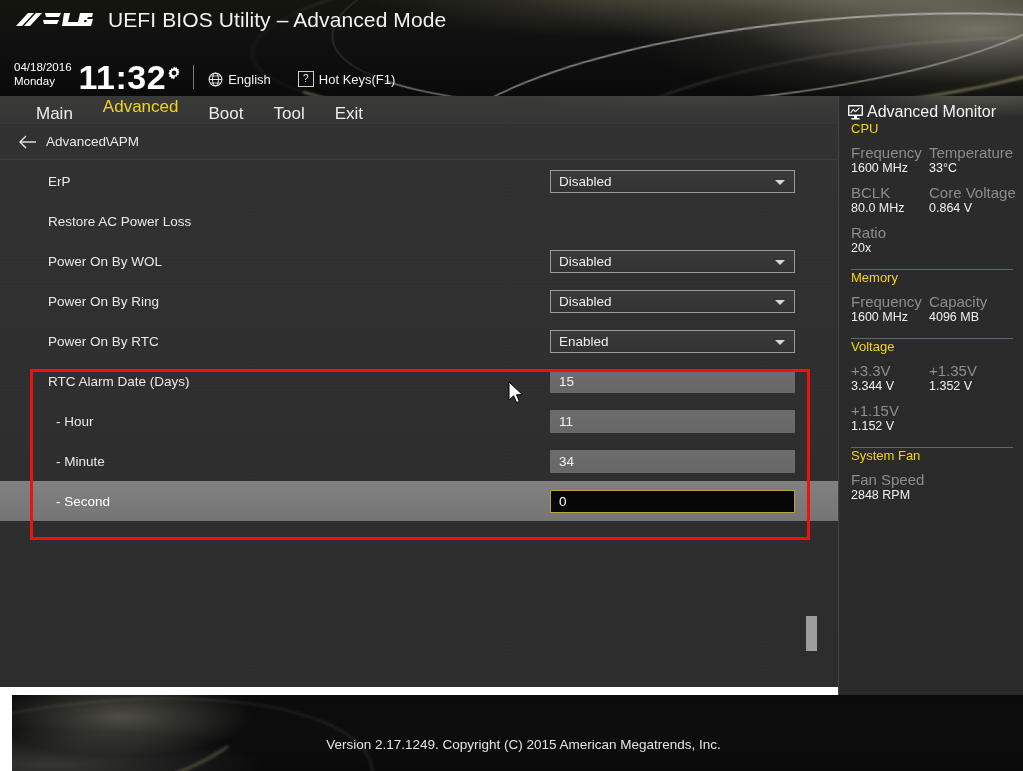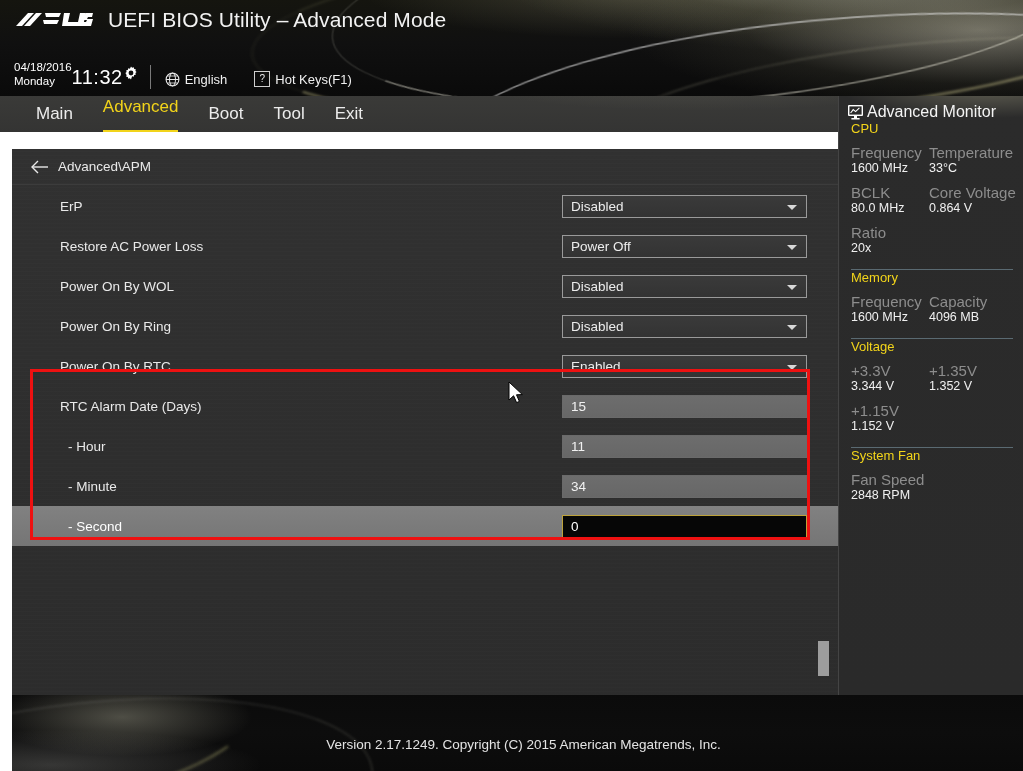--- a/index.html
+++ b/index.html
@@ -107,25 +107,26 @@
   .date-block {
     display: flex;
     flex-direction: column;
     justify-content: center;
     font-size: 11.5px;
     color: #ffffff;
     line-height: 13.5px;
     padding-bottom: 4px;
   }
   .time-block {
-    font-size: 20px;
+    font-size: 34px;
     color: #ffffff;
     line-height: 30px;
+    margin-left: 7px;
     letter-spacing: 0.5px;
-    font-weight: 400;
+    font-weight: 700;
   }
   .gear-icon {
     margin-left: 1px;
     margin-bottom: 12px;
     width: 14px; height: 14px;
     align-self: flex-end;
   }
   .hdr-sep {
     width: 1px; height: 24px;
     background: #7a7a7a;
@@ -176,27 +177,26 @@
   }
   .tab.active {
     color: #f2d41a;
     border-bottom: 2px solid #f2d41a;
     padding-bottom: 13px;
   }
 
   
   .content {
     position: absolute;
-    left: 0; top: 149px;
+    left: 0; top: 124px;
     width: 838px; height: 563px;
     background:
       repeating-linear-gradient(0deg, rgba(255,255,255,0.012) 0px, rgba(255,255,255,0.012) 1px, rgba(0,0,0,0) 1px, rgba(0,0,0,0) 4px),
       linear-gradient(180deg, #313131 0%, #2e2e2e 55%, #2c2c2c 100%);
     overflow: hidden;
-    margin-left: 12px;
   }
 
   .breadcrumb {
     position: absolute;
     left: 0; top: 0;
     width: 838px; height: 36px;
     display: flex;
     align-items: center;
     border-bottom: 1px solid #3c3c3c;
     box-sizing: border-box;
@@ -494,24 +494,20 @@
     <div class="rows" id="rows">
         <div class="row">
           <div class="row-label">ErP</div>
           <div class="field dropdown">
             <span class="val">Disabled</span>
             <span class="caret"></span>
           </div>
         </div>
         <div class="row">
           <div class="row-label">Restore AC Power Loss</div>
-          <div class="field dropdown">
-            <span class="val">Power Off</span>
-            <span class="caret"></span>
-          </div>
         </div>
         <div class="row">
           <div class="row-label">Power On By WOL</div>
           <div class="field dropdown">
             <span class="val">Disabled</span>
             <span class="caret"></span>
           </div>
         </div>
         <div class="row">
           <div class="row-label">Power On By Ring</div>

